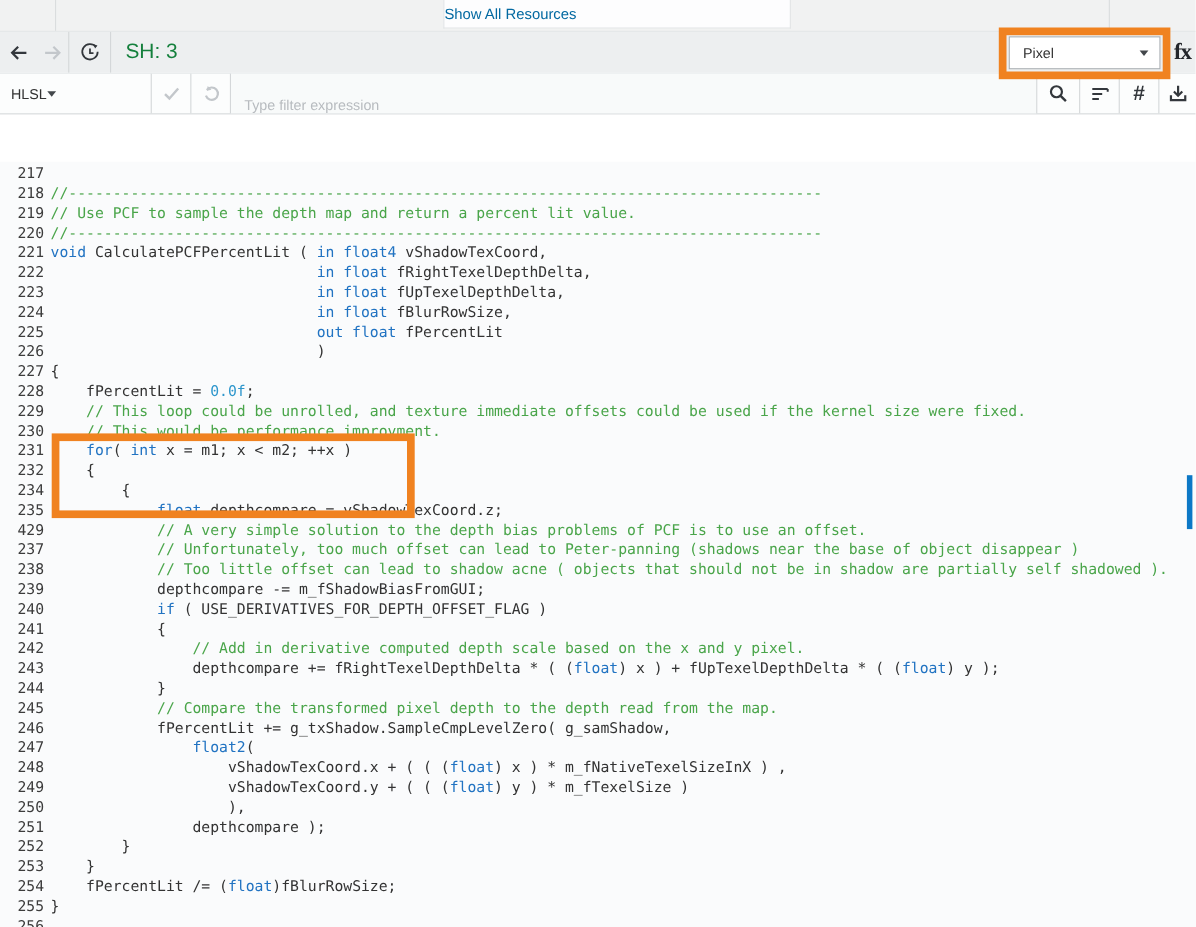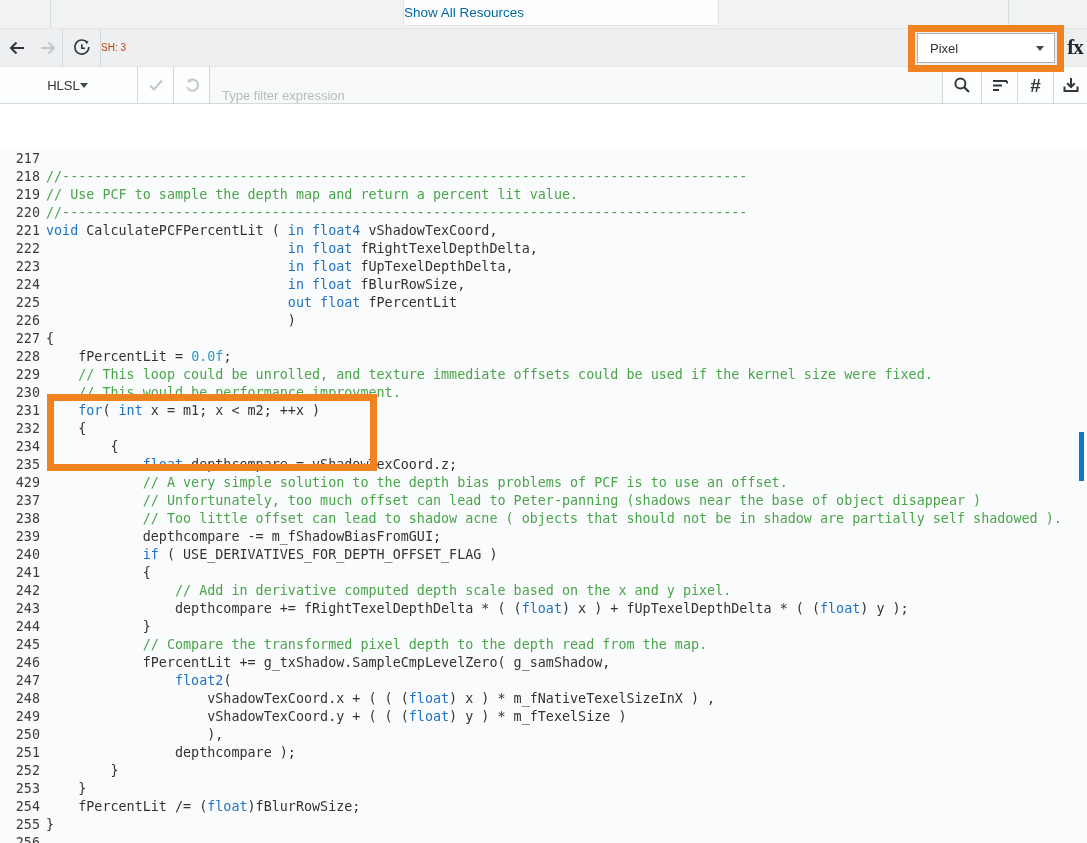--- a/index.html
+++ b/index.html
@@ -16,36 +16,36 @@
     background:#FDFDFE;border:1px solid #E2E4E5;border-top:none;
     display:flex;align-items:center;
     font-size:13.5px;color:#0369a1;cursor:default;
   }
   
   .toolbar2{height:37px;background:#EDEFF0;display:flex;align-items:stretch;position:relative}
   .tb-btn{display:flex;align-items:center;justify-content:center;flex:none}
   .vdiv{width:1px;background:#D4D7D9;flex:none}
   .icon-dark{color:#33373C}
   .icon-dim{color:#C3C7CB}
-  .sh-label{display:flex;align-items:center;font-size:10px;color:#c2410c}
+  .sh-label{display:flex;align-items:center;margin-left:13px;font-size:19px;color:#15803d}
   .stage-frame{
     position:absolute;left:908px;top:-4px;width:156px;height:47px;box-sizing:border-box;
     border:7px solid var(--accent,#F08220);z-index:6;
   }
   .stage-dd{
     margin:1px 2px;height:30px;background:#fff;border:1px solid #A9AEB2;box-sizing:border-box;
     display:flex;align-items:center;justify-content:space-between;padding:0 10px 0 12px;
     font-size:13px;color:#333;cursor:default;
   }
   .caret{width:0;height:0;border-left:4px solid transparent;border-right:4px solid transparent;border-top:5px solid #43474B}
   .fx-btn{position:absolute;right:0;top:0;bottom:0;width:24px;display:flex;align-items:center;justify-content:center}
   .fx-glyph{font-family:"Liberation Serif",serif;font-weight:700;font-size:21px;color:#23262B;letter-spacing:-1px;line-height:1}
   
   .toolbar3{height:36px;background:#FCFDFD;border-top:1px solid #E3E5E7;border-bottom:1px solid #D6D9DB;display:flex;align-items:stretch}
-  .lang-dd{width:137px;display:flex;align-items:center;justify-content:center;padding:0 12px 0 10px;box-sizing:border-box;font-size:13px;color:#333}
+  .lang-dd{width:137px;display:flex;align-items:center;justify-content:flex-start;padding:0 12px 0 10px;box-sizing:border-box;font-size:13px;color:#333}
   .sq-btn{width:35px;display:flex;align-items:center;justify-content:center;flex:none}
   .filter-wrap{flex:1;display:flex;align-items:flex-end;background:#F8FAFA}
   .filter-wrap input{
     flex:1;border:none;outline:none;background:transparent;padding:0 0 0 12px;
     font-family:"Liberation Sans",sans-serif;font-size:13px;color:#333;
   }
   .filter-wrap input::placeholder{color:#B7BBBF}
   
   .editor{
     position:absolute;left:0;top:103px;width:1087px;height:740px;background:#FAFBFC;

